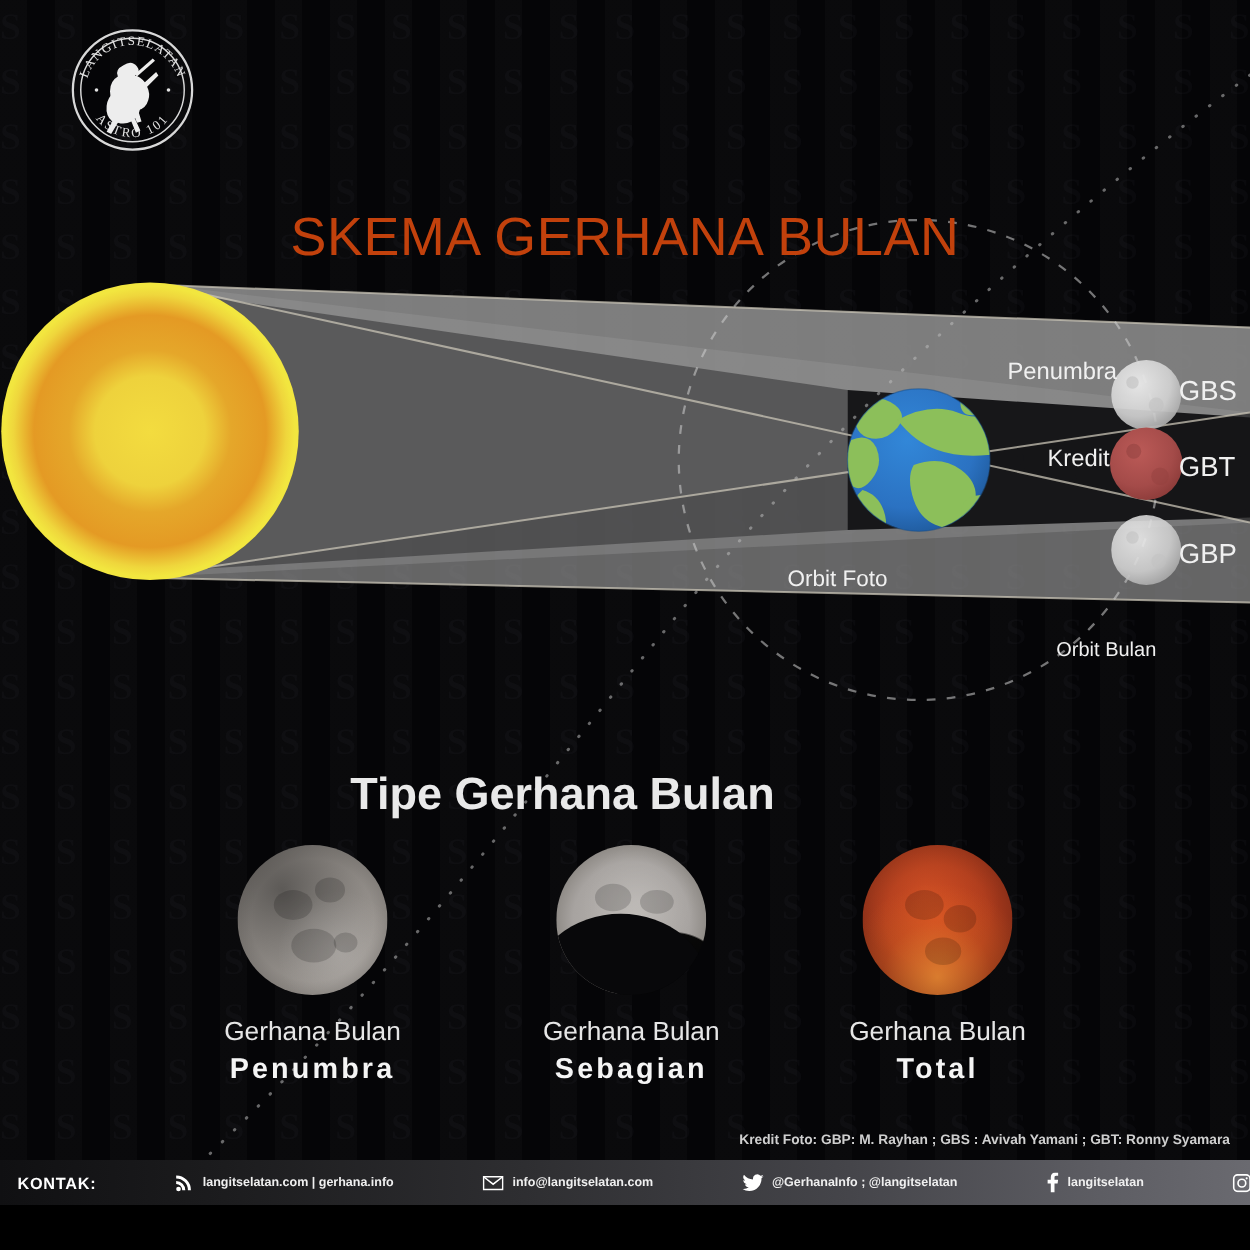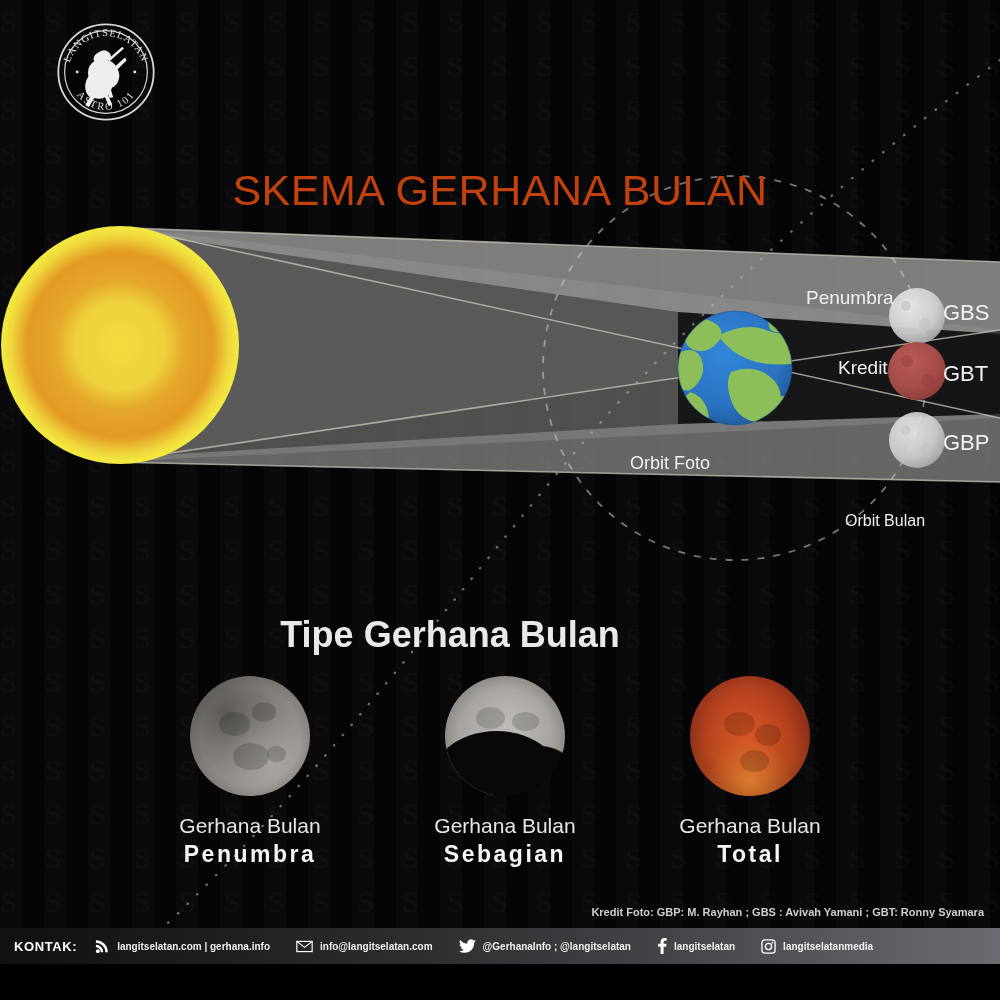--- a/index.html
+++ b/index.html
@@ -109,21 +109,21 @@
   
   .credit{
     position:absolute;right:16px;top:906px;
     font-size:11px;color:#cfcfcf;white-space:nowrap;font-weight:700;
   }
 
   
   #footer{
     position:absolute;left:0;top:928px;width:1000px;height:36px;
     background:linear-gradient(90deg,#101012 0%,#1c1c1e 18%,#2e2e31 42%,#45454a 68%,#5d5d63 88%,#6a6a70 100%);
-    display:flex;align-items:center;
+    display:flex;align-items:center;gap:45px;
   }
   .f-kontak{
     font-size:13px;font-weight:700;color:#ffffff;letter-spacing:0.6px;
     margin-left:14px;margin-right:18px;white-space:nowrap;
   }
   .f-item{display:flex;align-items:center;margin-right:26px;white-space:nowrap;}
   .f-item .fi{margin-right:7px;display:inline-flex;align-items:center;}
   .f-item .ft{font-size:10px;color:#f0f0f0;font-weight:700;}
   #footer-strip-end{flex:1;}
   .fbar-bottom{

